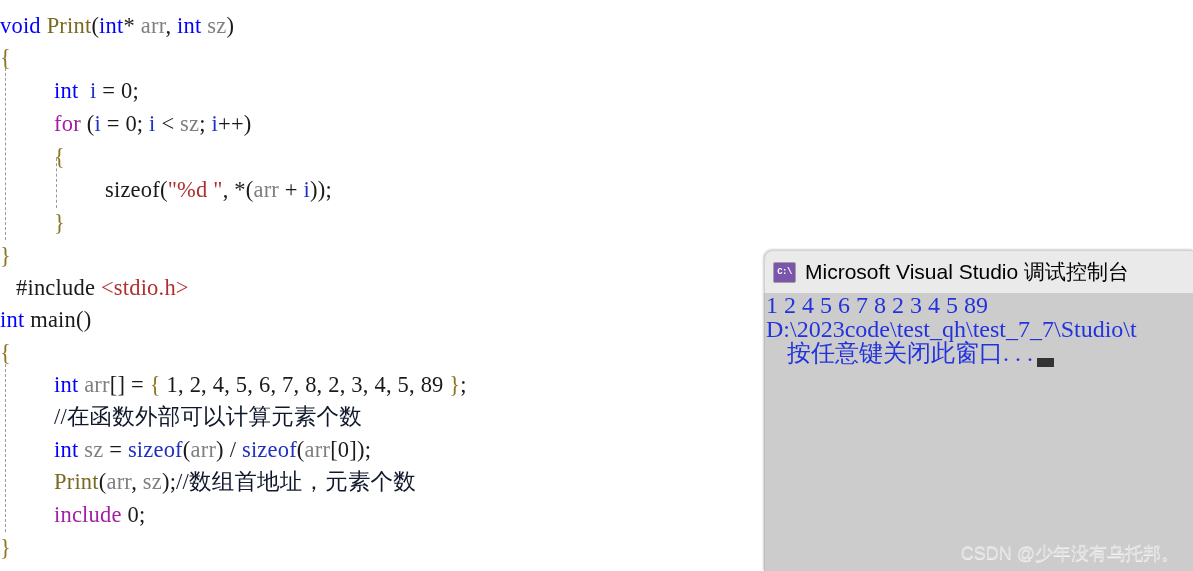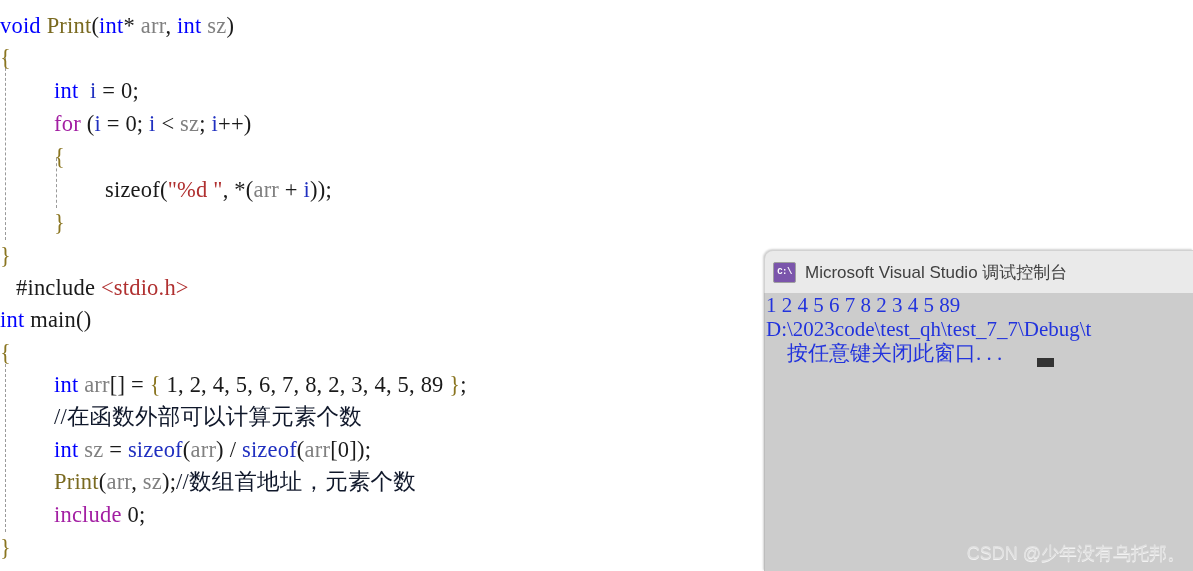--- a/index.html
+++ b/index.html
@@ -96,52 +96,52 @@
     justify-content: center;
     font-family: "Liberation Mono", monospace;
     font-size: 9px;
     font-weight: bold;
     color: #ffffff;
     letter-spacing: -0.5px;
     line-height: 1;
   }
   #console-title {
     font-family: "Liberation Sans", sans-serif;
-    font-size: 17px;
-    color: #404040;
+    font-size: 21px;
+    color: #000000;
     white-space: nowrap;
   }
   #console-body {
     position: relative;
     height: 278px;
     background: #cccccc;
     border-left: 1px solid #bdbdbd;
     box-sizing: border-box;
     overflow: hidden;
   }
   .console-line {
     position: absolute;
     left: 1px;
     white-space: pre;
     font-family: "Liberation Serif", serif;
-    font-size: 21px;
+    font-size: 24px;
     line-height: 24px;
     color: #2233dd;
   }
   #console-cursor {
     position: absolute;
     width: 17px;
     height: 9px;
     background: #333333;
   }
 
   
   #watermark {
     position: absolute;
-    right: 8px;
+    right: 14px;
     bottom: 6px;
     font-family: "Liberation Sans", sans-serif;
     font-size: 18px;
     color: #e0e0e0;
     text-shadow: 0 1px 0 rgba(255,255,255,0.75);
     white-space: nowrap;
   }
 </style>
 </head>
 <body>
@@ -174,20 +174,20 @@
 </div>
 
 <div id="console-window">
   <div id="console-titlebar">
     <div id="console-icon">C:\</div>
     <div id="console-title">Microsoft Visual Studio 调试控制台</div>
   </div>
   <div id="console-body">
     <div id="console-lines">
         <div class="console-line" style="top: 0px;">1 2 4 5 6 7 8 2 3 4 5 89</div>
-        <div class="console-line" style="top: 24px;">D:\2023code\test_qh\test_7_7\Debug\t</div>
+        <div class="console-line" style="top: 24px;">D:\2023code\test_qh\test_7_7\Studio\t</div>
         <div class="console-line" style="top: 48px; margin-left: 21px;">按任意键关闭此窗口. . .</div>
       </div>
     <div id="console-cursor" style="left: 272px; top: 65px;"></div>
   </div>
 </div>
 
 <div id="watermark">CSDN @少年没有乌托邦。</div>
 
 </body></html>

